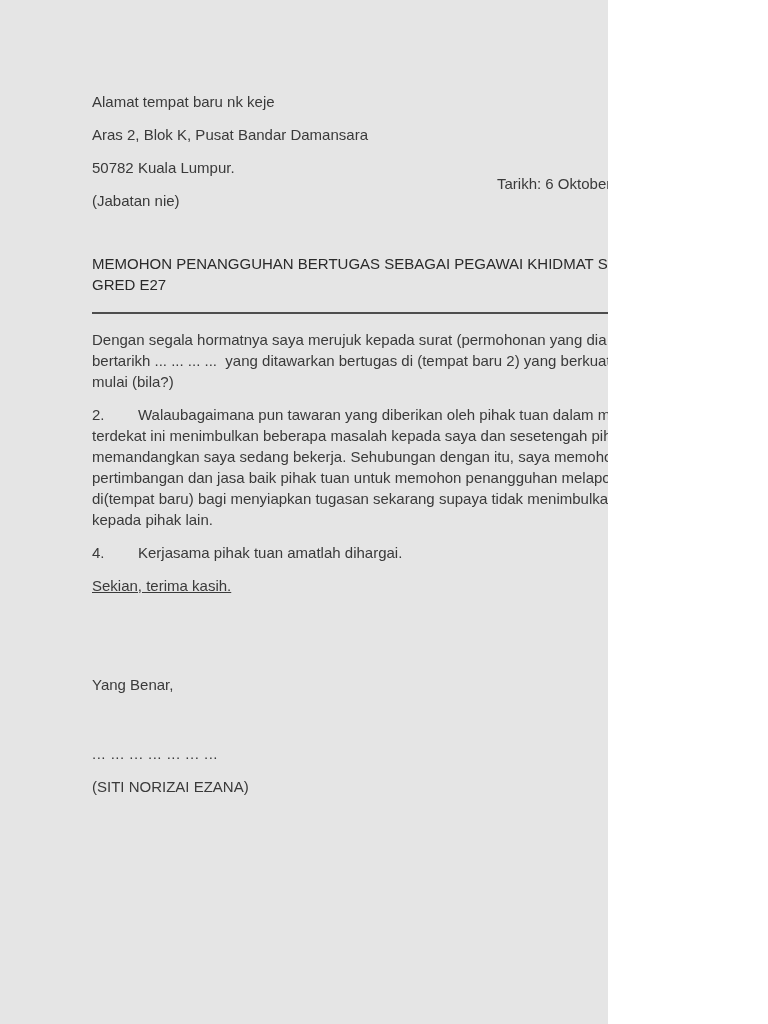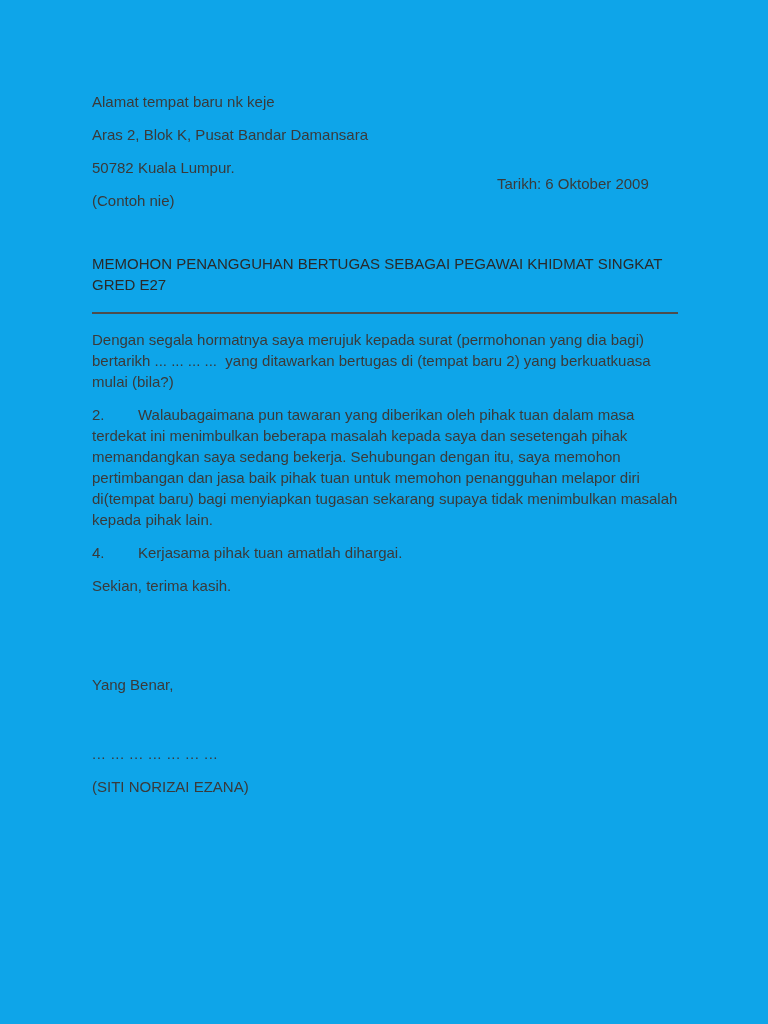--- a/index.html
+++ b/index.html
@@ -2,23 +2,23 @@
 <html><head>
 <meta charset="utf-8">
 <style>
   html, body {
     margin: 0;
     padding: 0;
     background: #ffffff;
   }
   .page {
     position: relative;
-    width: 768px;
+    width: 608px;
     height: 1024px;
-    background: #0ea5e9;
+    background: #e5e5e5;
     overflow: hidden;
     font-family: "Liberation Sans", sans-serif;
     color: #3a3a3a;
   }
   .content {
     position: absolute;
     left: 92px;
     top: 91px;
     width: 586px;
     font-size: 15px;
@@ -42,36 +42,36 @@
     font-weight: normal;
     color: #2a2a2a;
     border-bottom: 2px solid #4d4d4d;
     padding-bottom: 17px;
     margin-bottom: 15px !important;
   }
   .pnum {
     display: inline-block;
     width: 46px;
   }
-  .closing { margin-bottom: 78px !important; }
+  .closing { margin-bottom: 78px !important; text-decoration: underline; }
   .signoff { margin-bottom: 48px !important; }
   .sig-dots { margin-bottom: 12px !important; letter-spacing: 0.5px; }
 </style>
 </head>
 <body>
 
 <div class="page">
   <div class="content">
 
     <p class="addr-line">Alamat tempat baru nk keje</p>
     <p class="addr-line">Aras 2, Blok K, Pusat Bandar Damansara</p>
 
     <p class="addr-line date-row"><span>50782 Kuala Lumpur.</span><span class="date">Tarikh: 6 Oktober 2009</span></p>
 
-    <p class="note">(Contoh nie)</p>
+    <p class="note">(Jabatan nie)</p>
 
 
     <p class="subject">MEMOHON PENANGGUHAN BERTUGAS SEBAGAI PEGAWAI KHIDMAT SINGKAT GRED E27</p>
 
     <p><span class="ptext">Dengan segala hormatnya saya merujuk kepada surat (permohonan yang dia bagi) bertarikh ... ... ... ...  yang ditawarkan bertugas di (tempat baru 2) yang berkuatkuasa mulai (bila?)</span></p>
 
     <p><span class="pnum">2.</span><span class="ptext">Walaubagaimana pun tawaran yang diberikan oleh pihak tuan dalam masa terdekat ini menimbulkan beberapa masalah kepada saya dan sesetengah pihak memandangkan saya sedang bekerja. Sehubungan dengan itu, saya memohon pertimbangan dan jasa baik pihak tuan untuk memohon penangguhan melapor diri di(tempat baru) bagi menyiapkan tugasan sekarang supaya tidak menimbulkan masalah kepada pihak lain.</span></p>
 
 
     <p><span class="pnum">4.</span><span class="ptext">Kerjasama pihak tuan amatlah dihargai.</span></p>

